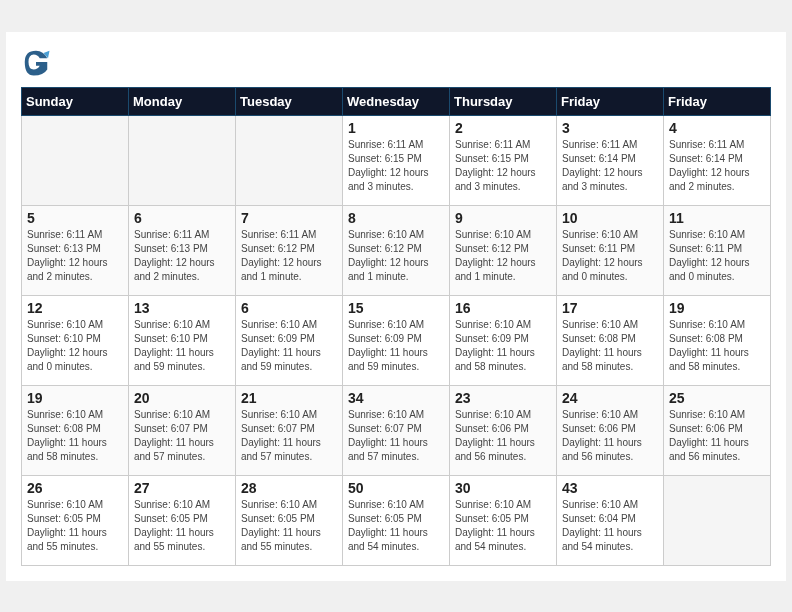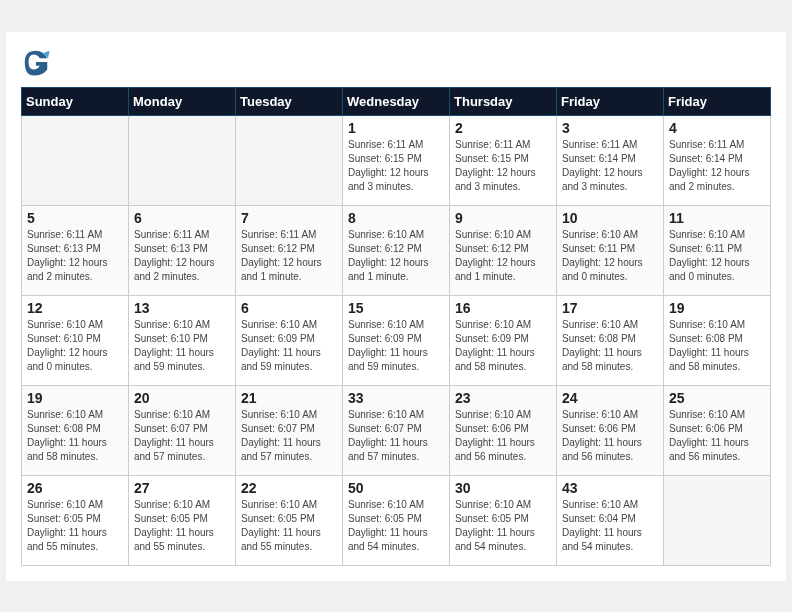--- a/index.html
+++ b/index.html
@@ -284,21 +284,21 @@
 and 57 minutes.</div>
           </td>
           <td>
             <span class="day-num">21</span>
             <div class="day-info" style="white-space: pre-line;">Sunrise: 6:10 AM
 Sunset: 6:07 PM
 Daylight: 11 hours
 and 57 minutes.</div>
           </td>
           <td>
-            <span class="day-num">33</span>
+            <span class="day-num">34</span>
             <div class="day-info" style="white-space: pre-line;">Sunrise: 6:10 AM
 Sunset: 6:07 PM
 Daylight: 11 hours
 and 57 minutes.</div>
           </td>
           <td>
             <span class="day-num">23</span>
             <div class="day-info" style="white-space: pre-line;">Sunrise: 6:10 AM
 Sunset: 6:06 PM
 Daylight: 11 hours
@@ -328,21 +328,21 @@
 and 55 minutes.</div>
           </td>
           <td>
             <span class="day-num">27</span>
             <div class="day-info" style="white-space: pre-line;">Sunrise: 6:10 AM
 Sunset: 6:05 PM
 Daylight: 11 hours
 and 55 minutes.</div>
           </td>
           <td>
-            <span class="day-num">22</span>
+            <span class="day-num">28</span>
             <div class="day-info" style="white-space: pre-line;">Sunrise: 6:10 AM
 Sunset: 6:05 PM
 Daylight: 11 hours
 and 55 minutes.</div>
           </td>
           <td>
             <span class="day-num">50</span>
             <div class="day-info" style="white-space: pre-line;">Sunrise: 6:10 AM
 Sunset: 6:05 PM
 Daylight: 11 hours

